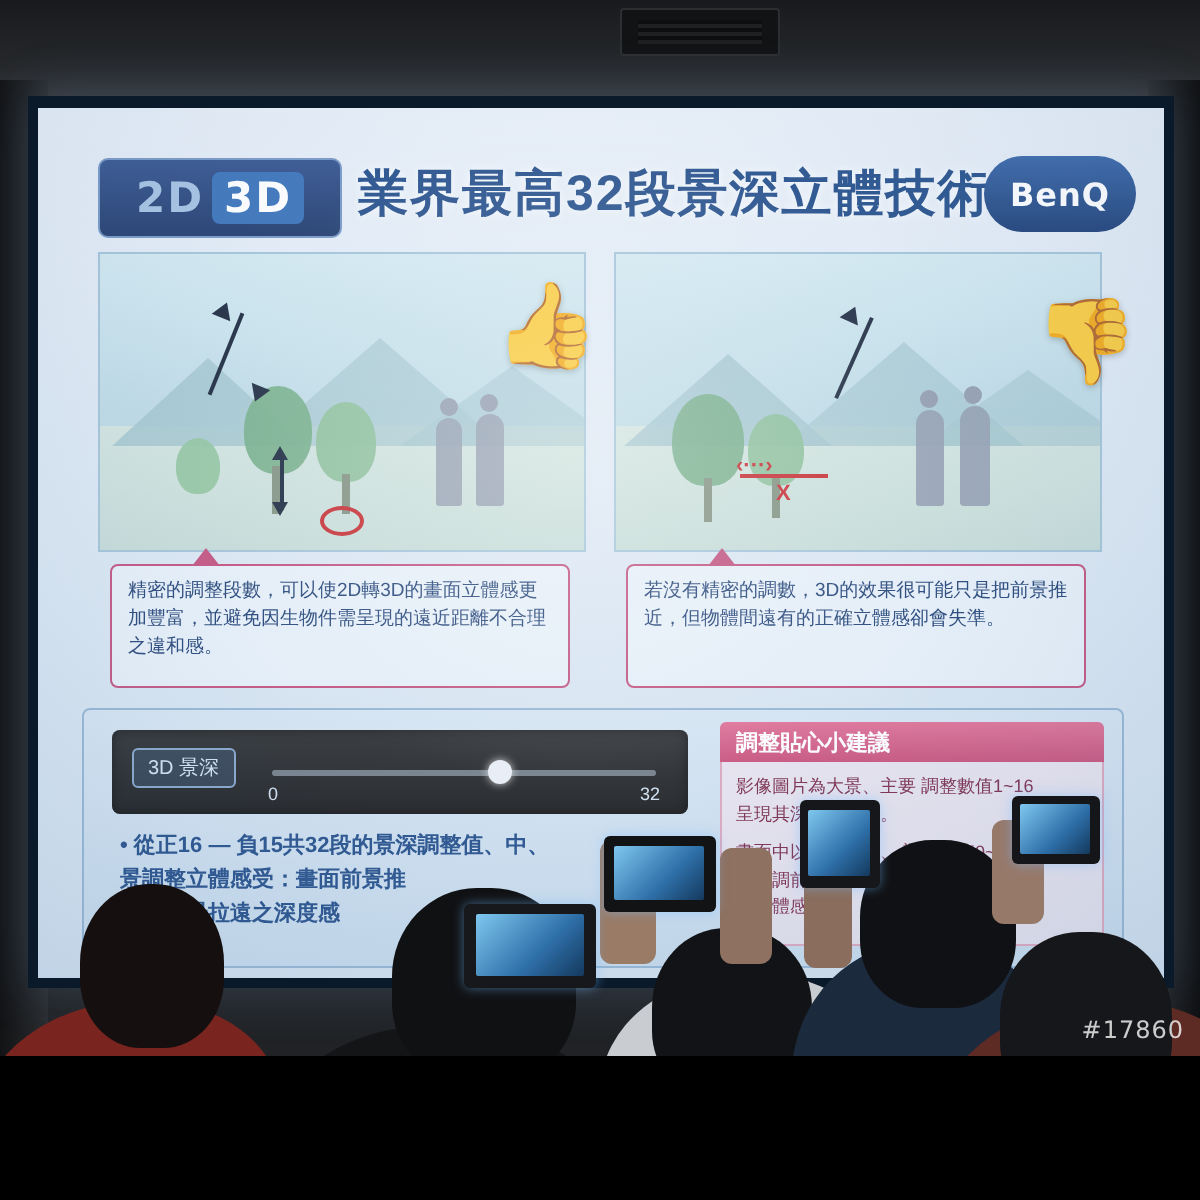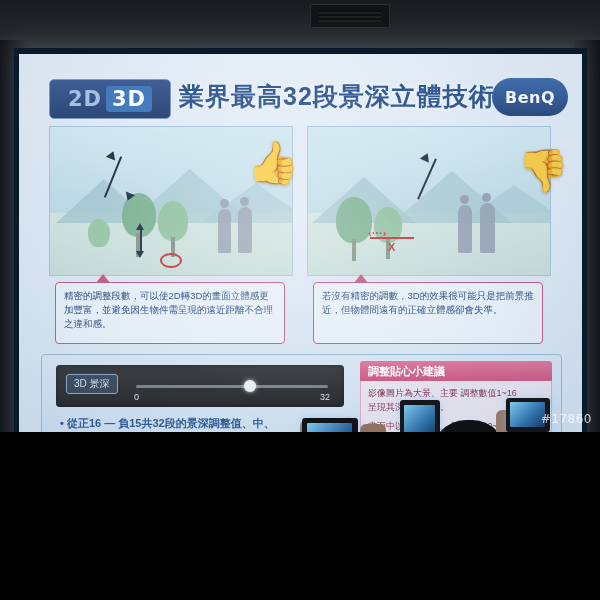--- a/index.html
+++ b/index.html
@@ -6,21 +6,21 @@
     margin: 0;
     padding: 0;
     background: #000;
   }
   body {
     font-family: "Liberation Sans", sans-serif;
   }
   #scene {
     position: relative;
     width: 600px;
-    height: 432px;
+    height: 528px;
     overflow: hidden;
     background: #c2410c;
   }
 
   
   .wall {
     position: absolute;
     inset: 0;
     background:
       linear-gradient(180deg, #2b2d31 0%, #3a3b3e 6%, #45464a 14%, #3e4044 22%, #343639 40%, #2a2c30 70%, #202225 100%);

